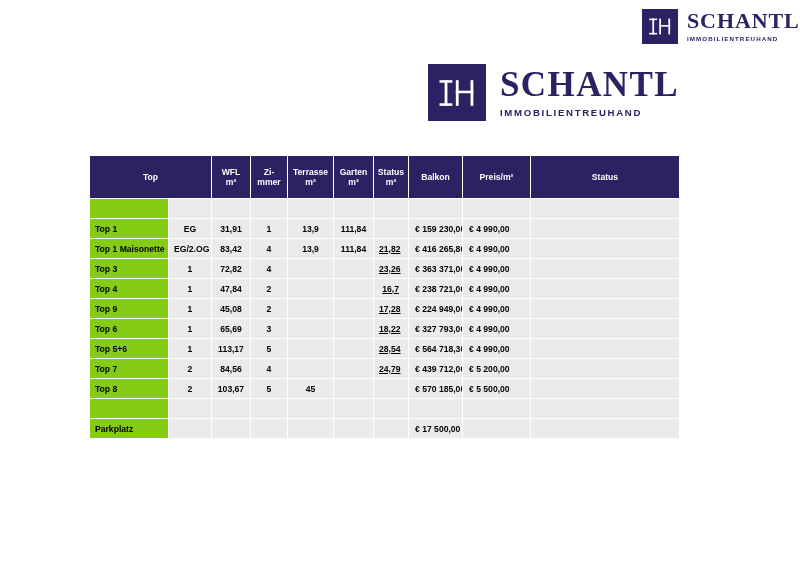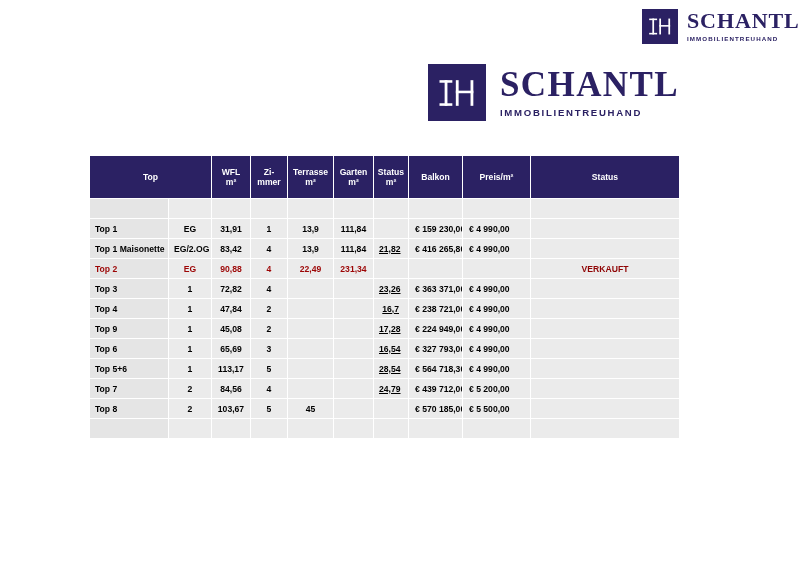--- a/index.html
+++ b/index.html
@@ -91,21 +91,21 @@
     background: #ebebeb;
     height: 19px;
     padding: 0 5px;
     vertical-align: middle;
     text-align: center;
     border: 0;
     white-space: nowrap;
     overflow: hidden;
   }
   #price-table td.c-name {
-    background: #e5e5e5;
+    background: #84cc16;
     text-align: left;
     padding-left: 5px;
   }
   #price-table td.c-price,
   #price-table td.c-ppm {
     text-align: left;
     padding-left: 6px;
   }
   #price-table td.c-num { text-align: right; padding-right: 9px; text-decoration: underline; }
 
@@ -233,32 +233,20 @@
         <td>EG/2.OG</td>
         <td>83,42</td>
         <td>4</td>
         <td>13,9</td>
         <td>111,84</td>
         <td class="c-num">21,82</td>
         <td class="c-price">€ 416 265,80</td>
         <td class="c-ppm">€ 4 990,00</td>
         <td class="c-status"></td>
       </tr>
-      <tr class="row-sold">
-        <td class="c-name">Top 2</td>
-        <td>EG</td>
-        <td>90,88</td>
-        <td>4</td>
-        <td>22,49</td>
-        <td>231,34</td>
-        <td class="c-num"></td>
-        <td class="c-price"></td>
-        <td class="c-ppm"></td>
-        <td class="c-status">VERKAUFT</td>
-      </tr>
       <tr>
         <td class="c-name">Top 3</td>
         <td>1</td>
         <td>72,82</td>
         <td>4</td>
         <td></td>
         <td></td>
         <td class="c-num">23,26</td>
         <td class="c-price">€ 363 371,00</td>
         <td class="c-ppm">€ 4 990,00</td>
@@ -288,21 +276,21 @@
         <td class="c-ppm">€ 4 990,00</td>
         <td class="c-status"></td>
       </tr>
       <tr>
         <td class="c-name">Top 6</td>
         <td>1</td>
         <td>65,69</td>
         <td>3</td>
         <td></td>
         <td></td>
-        <td class="c-num">16,54</td>
+        <td class="c-num">18,22</td>
         <td class="c-price">€ 327 793,00</td>
         <td class="c-ppm">€ 4 990,00</td>
         <td class="c-status"></td>
       </tr>
       <tr>
         <td class="c-name">Top 5+6</td>
         <td>1</td>
         <td>113,17</td>
         <td>5</td>
         <td></td>
@@ -341,14 +329,26 @@
         <td></td>
         <td></td>
         <td></td>
         <td></td>
         <td></td>
         <td class="c-num"></td>
         <td class="c-price"></td>
         <td class="c-ppm"></td>
         <td class="c-status"></td>
       </tr>
+      <tr>
+        <td class="c-name">Parkplatz</td>
+        <td></td>
+        <td></td>
+        <td></td>
+        <td></td>
+        <td></td>
+        <td class="c-num"></td>
+        <td class="c-price">€ 17 500,00</td>
+        <td class="c-ppm"></td>
+        <td class="c-status"></td>
+      </tr>
     </tbody>
 </table>
 
 </body></html>

